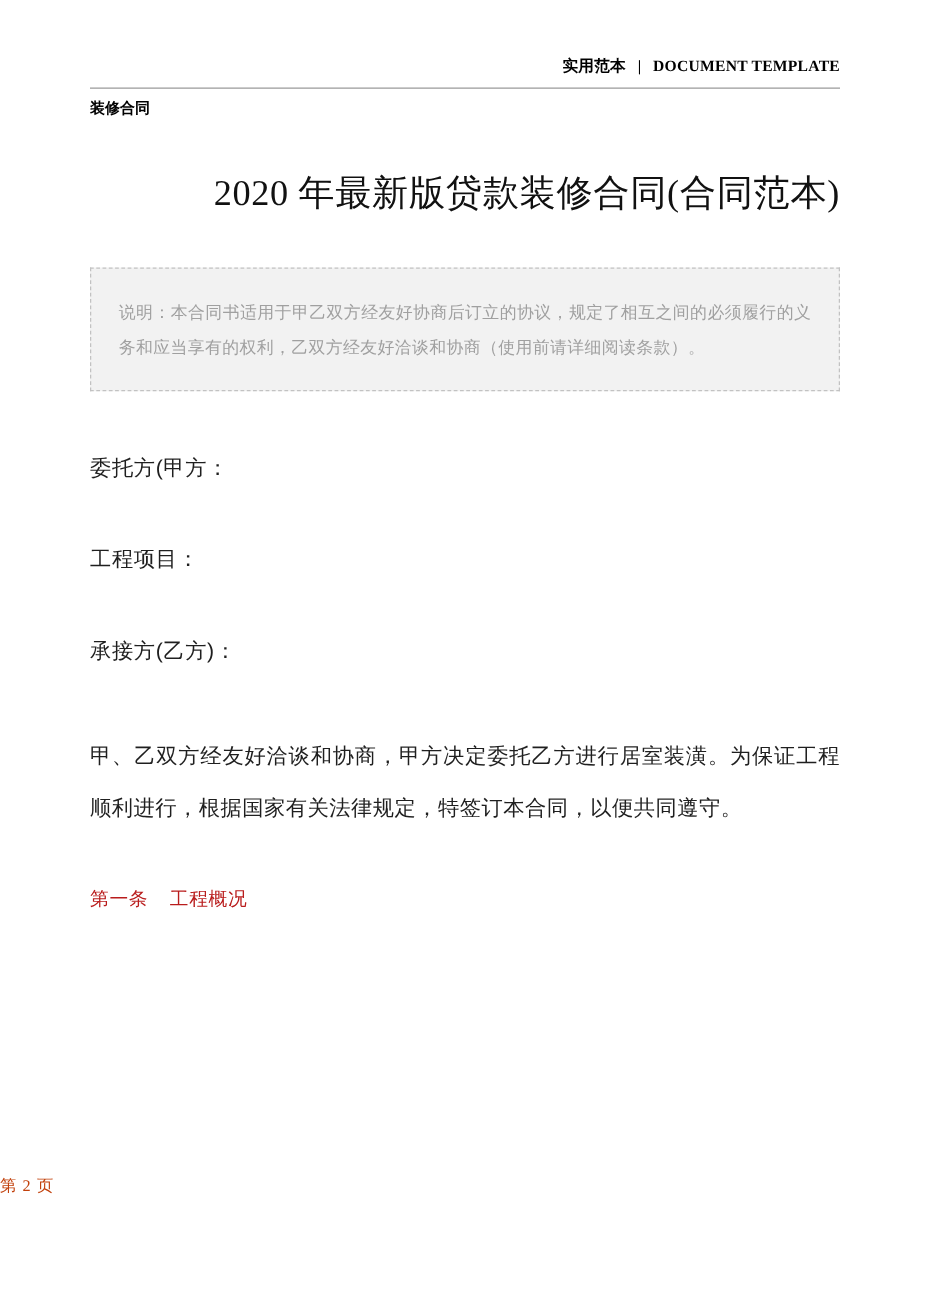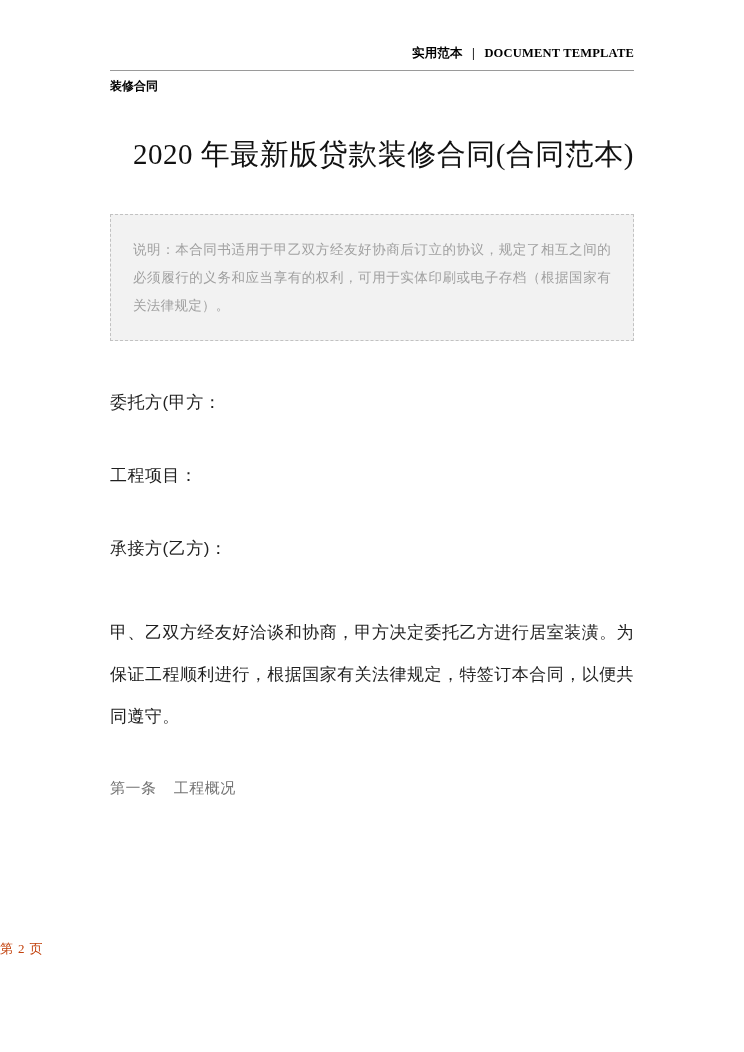--- a/index.html
+++ b/index.html
@@ -13,21 +13,21 @@
     font-family: "Liberation Sans", "DejaVu Sans", sans-serif;
     color: #1a1a1a;
     position: relative;
     overflow: hidden;
   }
   .page {
     position: relative;
     width: 744px;
     height: 1032px;
     box-sizing: border-box;
-    padding: 0 110px;
+    padding: 0 72px;
   }
 
   
   .header-area {
     padding-top: 46px;
   }
   .header-line-1 {
     text-align: right;
     font-size: 12.5px;
     font-weight: bold;
@@ -100,21 +100,21 @@
     color: #1f1f1f;
     line-height: 2.45;
     letter-spacing: 0.4px;
     text-align: justify;
   }
 
   
   .section-heading {
     margin-top: 42px;
     font-size: 15px;
-    color: #737373;
+    color: #b91c1c;
     letter-spacing: 0.5px;
   }
   .section-heading .sec-gap { display: inline-block; width: 8px; }
 
   
   .footer {
     position: absolute;
     left: 0;
     right: 0;
     bottom: 74px;
@@ -135,21 +135,21 @@
       <span class="sep">|</span>
       <span>DOCUMENT TEMPLATE</span>
     </div>
     <div class="header-rule"></div>
     <div class="header-line-2">装修合同</div>
   </div>
 
   <div class="doc-title">2020 年最新版贷款装修合同(合同范本)</div>
 
   <div class="note-box">
-    <div class="note-text">说明：本合同书适用于甲乙双方经友好协商后订立的协议，规定了相互之间的必须履行的义务和应当享有的权利，可用于实体印刷或电子存档（根据国家有关法律规定）。</div>
+    <div class="note-text">说明：本合同书适用于甲乙双方经友好协商后订立的协议，规定了相互之间的必须履行的义务和应当享有的权利，乙双方经友好洽谈和协商（使用前请详细阅读条款）。</div>
   </div>
 
   <div class="field first">委托方(甲方：</div>
   <div class="field">工程项目：</div>
   <div class="field">承接方(乙方)：</div>
 
   <div class="body-para">甲、乙双方经友好洽谈和协商，甲方决定委托乙方进行居室装潢。为保证工程顺利进行，根据国家有关法律规定，特签订本合同，以便共同遵守。</div>
 
   <div class="section-heading">
     <span>第一条</span>

